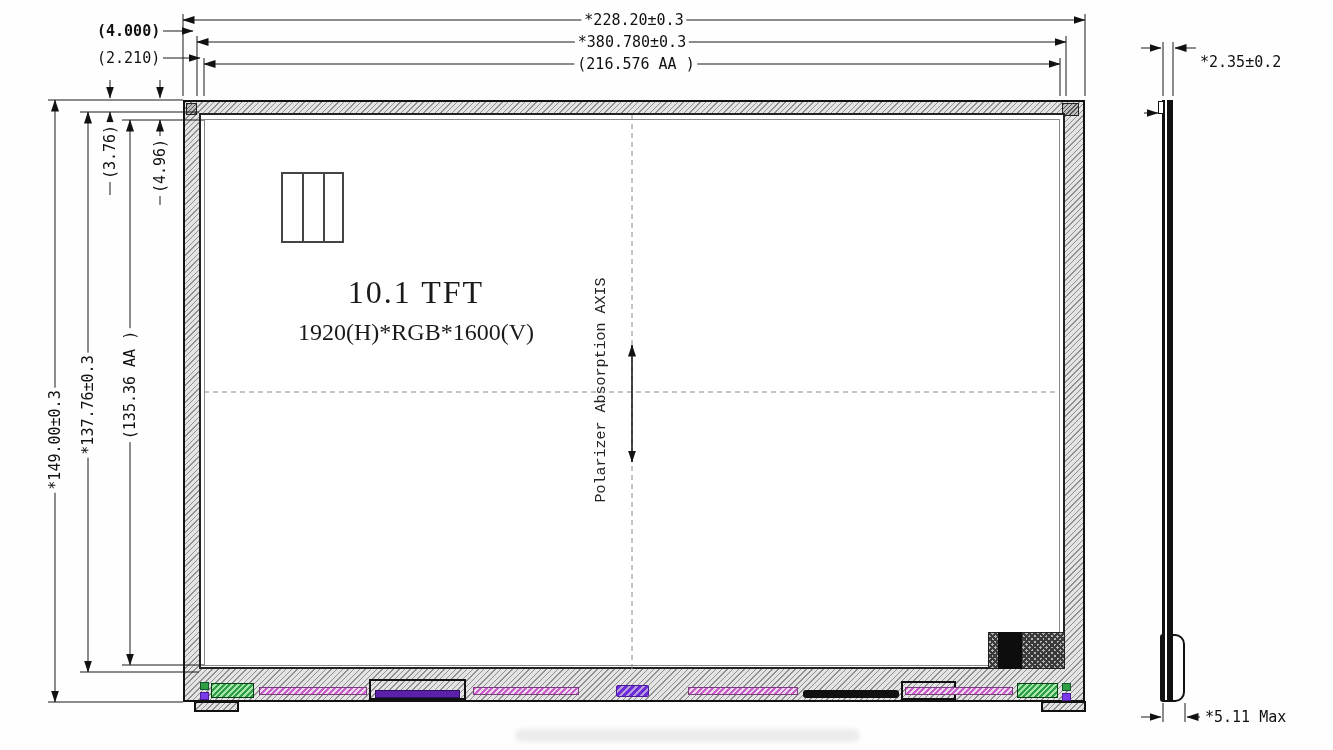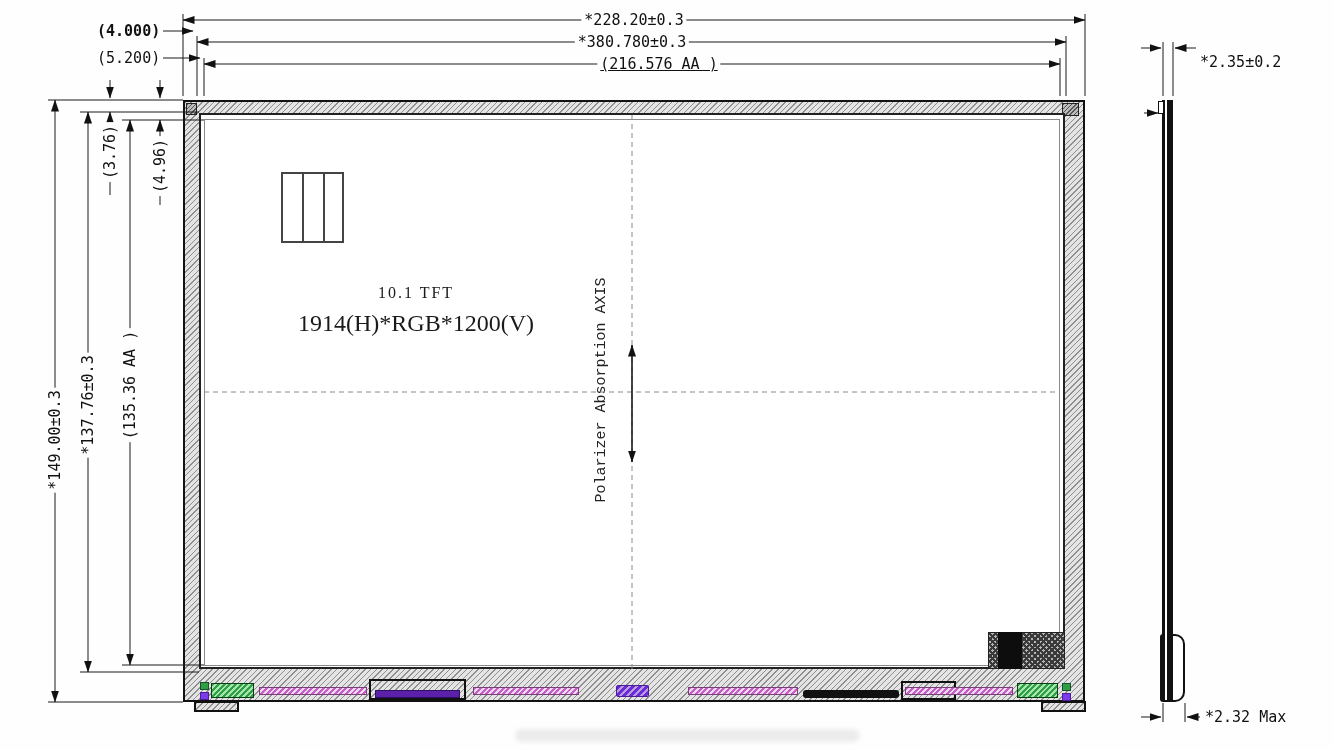--- a/index.html
+++ b/index.html
@@ -22,21 +22,21 @@
 
   .dimlabel{position:absolute;font:15px "DejaVu Sans Mono",monospace;color:#111;
       background:#fefefe;padding:0 3px;white-space:nowrap;
       transform:translate(-50%,-50%);z-index:30;}
   .dimlabel.vert{transform:translate(-50%,-50%) rotate(-90deg);}
   .dimlabel.anchorleft{transform:translateY(-50%);}
 
   .center-text{position:absolute;left:416px;top:310px;transform:translate(-50%,-50%);
       text-align:center;font-family:"Liberation Serif","DejaVu Serif",serif;
       color:#1a1a1a;z-index:5;white-space:nowrap;}
-  .center-text .l1{font-size:16px;letter-spacing:2px;}
+  .center-text .l1{font-size:32px;letter-spacing:2px;}
   .center-text .l2{font-size:24px;margin-top:8px;}
 
   .pol-label{position:absolute;left:601px;top:390px;
       transform:translate(-50%,-50%) rotate(-90deg);
       font:15px "Liberation Mono","DejaVu Sans Mono",monospace;color:#222;
       white-space:nowrap;z-index:5;}
 
   svg.dims{position:absolute;left:0;top:0;z-index:20;}
 
   .marking{background:repeating-linear-gradient(135deg,#6d28d9 0 3px,#b39ddb 3px 5px);
@@ -58,21 +58,21 @@
 
   <div class="abs" style="left:204px;top:119px;width:856px;height:547px;border:1px solid #8a8a8a;"></div>
 
   <div class="abs" style="left:281px;top:172px;width:63px;height:71px;border:2px solid #444;background:#fff;z-index:6;">
     <div class="abs" style="left:19px;top:0;width:2px;height:67px;background:#444;"></div>
     <div class="abs" style="left:40px;top:0;width:2px;height:67px;background:#444;"></div>
   </div>
 
   <div class="center-text">
     <div class="l1">10.1 TFT</div>
-    <div class="l2">1914(H)*RGB*1200(V)</div>
+    <div class="l2">1920(H)*RGB*1600(V)</div>
   </div>
 
   <div class="pol-label">Polarizer Absorption AXIS</div>
 
   <div class="abs checker" style="left:988px;top:632px;width:77px;height:37px;border:1px solid #222;z-index:6;"></div>
   <div class="abs" style="left:998px;top:632px;width:24px;height:37px;background:#0d0d0d;z-index:7;"></div>
 
   <div class="abs" style="left:200px;top:682px;z-index:6;">
     <div class="speck-g"></div>
     <div class="speck-p"></div>
@@ -151,29 +151,29 @@
       <line x1="1144" y1="113" x2="1158" y2="113" marker-end="url(#ar)"></line>
       <line x1="1163" y1="703" x2="1163" y2="722"></line>
       <line x1="1185" y1="703" x2="1185" y2="722"></line>
       <line x1="1141" y1="717" x2="1161" y2="717" marker-end="url(#ar)"></line>
       <line x1="1200" y1="717" x2="1187" y2="717" marker-end="url(#ar)"></line>
     </g>
   </svg>
 
   <span class="dimlabel" style="left:634px;top:20px;">*228.20±0.3</span>
   <span class="dimlabel" style="left:632px;top:42px;">*380.780±0.3</span>
-  <span class="dimlabel" style="left:659px;top:64px;text-decoration:underline;">(216.576 AA )</span>
+  <span class="dimlabel" style="left:636px;top:64px;">(216.576 AA )</span>
 
   <span class="dimlabel anchorleft" style="left:94px;top:31px;font-weight:bold;">(4.000)</span>
-  <span class="dimlabel anchorleft" style="left:94px;top:58px;">(5.200)</span>
+  <span class="dimlabel anchorleft" style="left:94px;top:58px;">(2.210)</span>
 
   <span class="dimlabel vert" style="left:55px;top:440px;">*149.00±0.3</span>
   <span class="dimlabel vert" style="left:88px;top:405px;">*137.76±0.3</span>
   <span class="dimlabel vert" style="left:130px;top:385px;">(135.36 AA )</span>
   <span class="dimlabel vert" style="left:110px;top:152px;">(3.76)</span>
   <span class="dimlabel vert" style="left:160px;top:166px;">(4.96)</span>
 
   <span class="dimlabel anchorleft" style="left:1197px;top:62px;">*2.35±0.2</span>
-  <span class="dimlabel anchorleft" style="left:1202px;top:717px;">*2.32 Max</span>
+  <span class="dimlabel anchorleft" style="left:1202px;top:717px;">*5.11 Max</span>
 
   <div class="abs" style="left:515px;top:729px;width:345px;height:13px;background:#ececec;
               border-radius:7px;filter:blur(2px);z-index:1;"></div>
 </div>
 
 </body></html>

